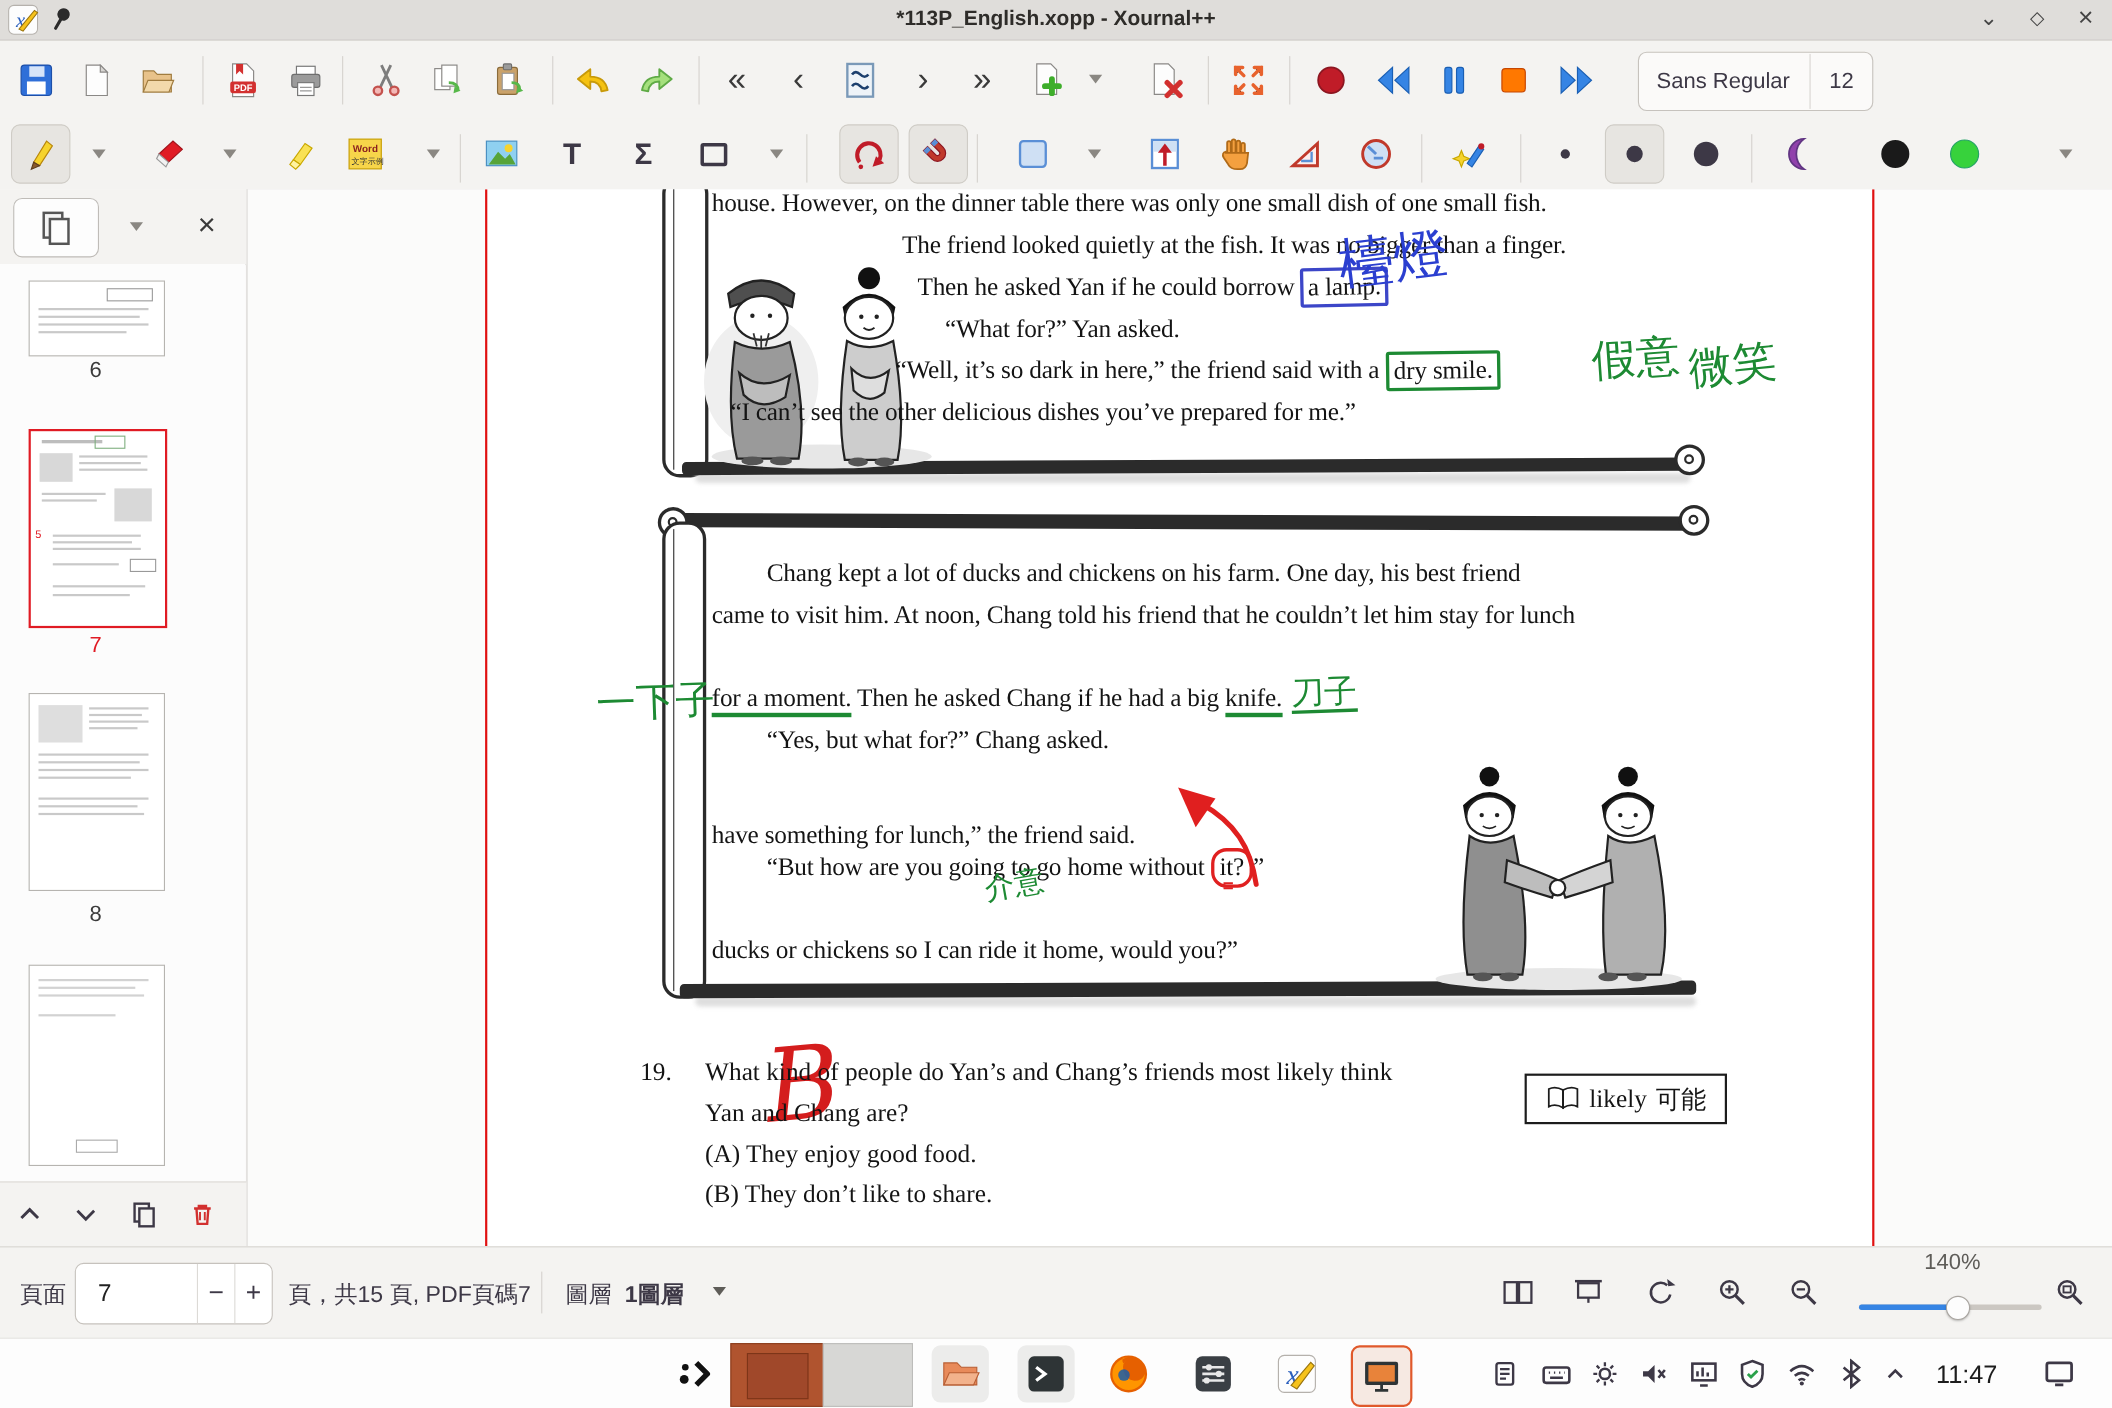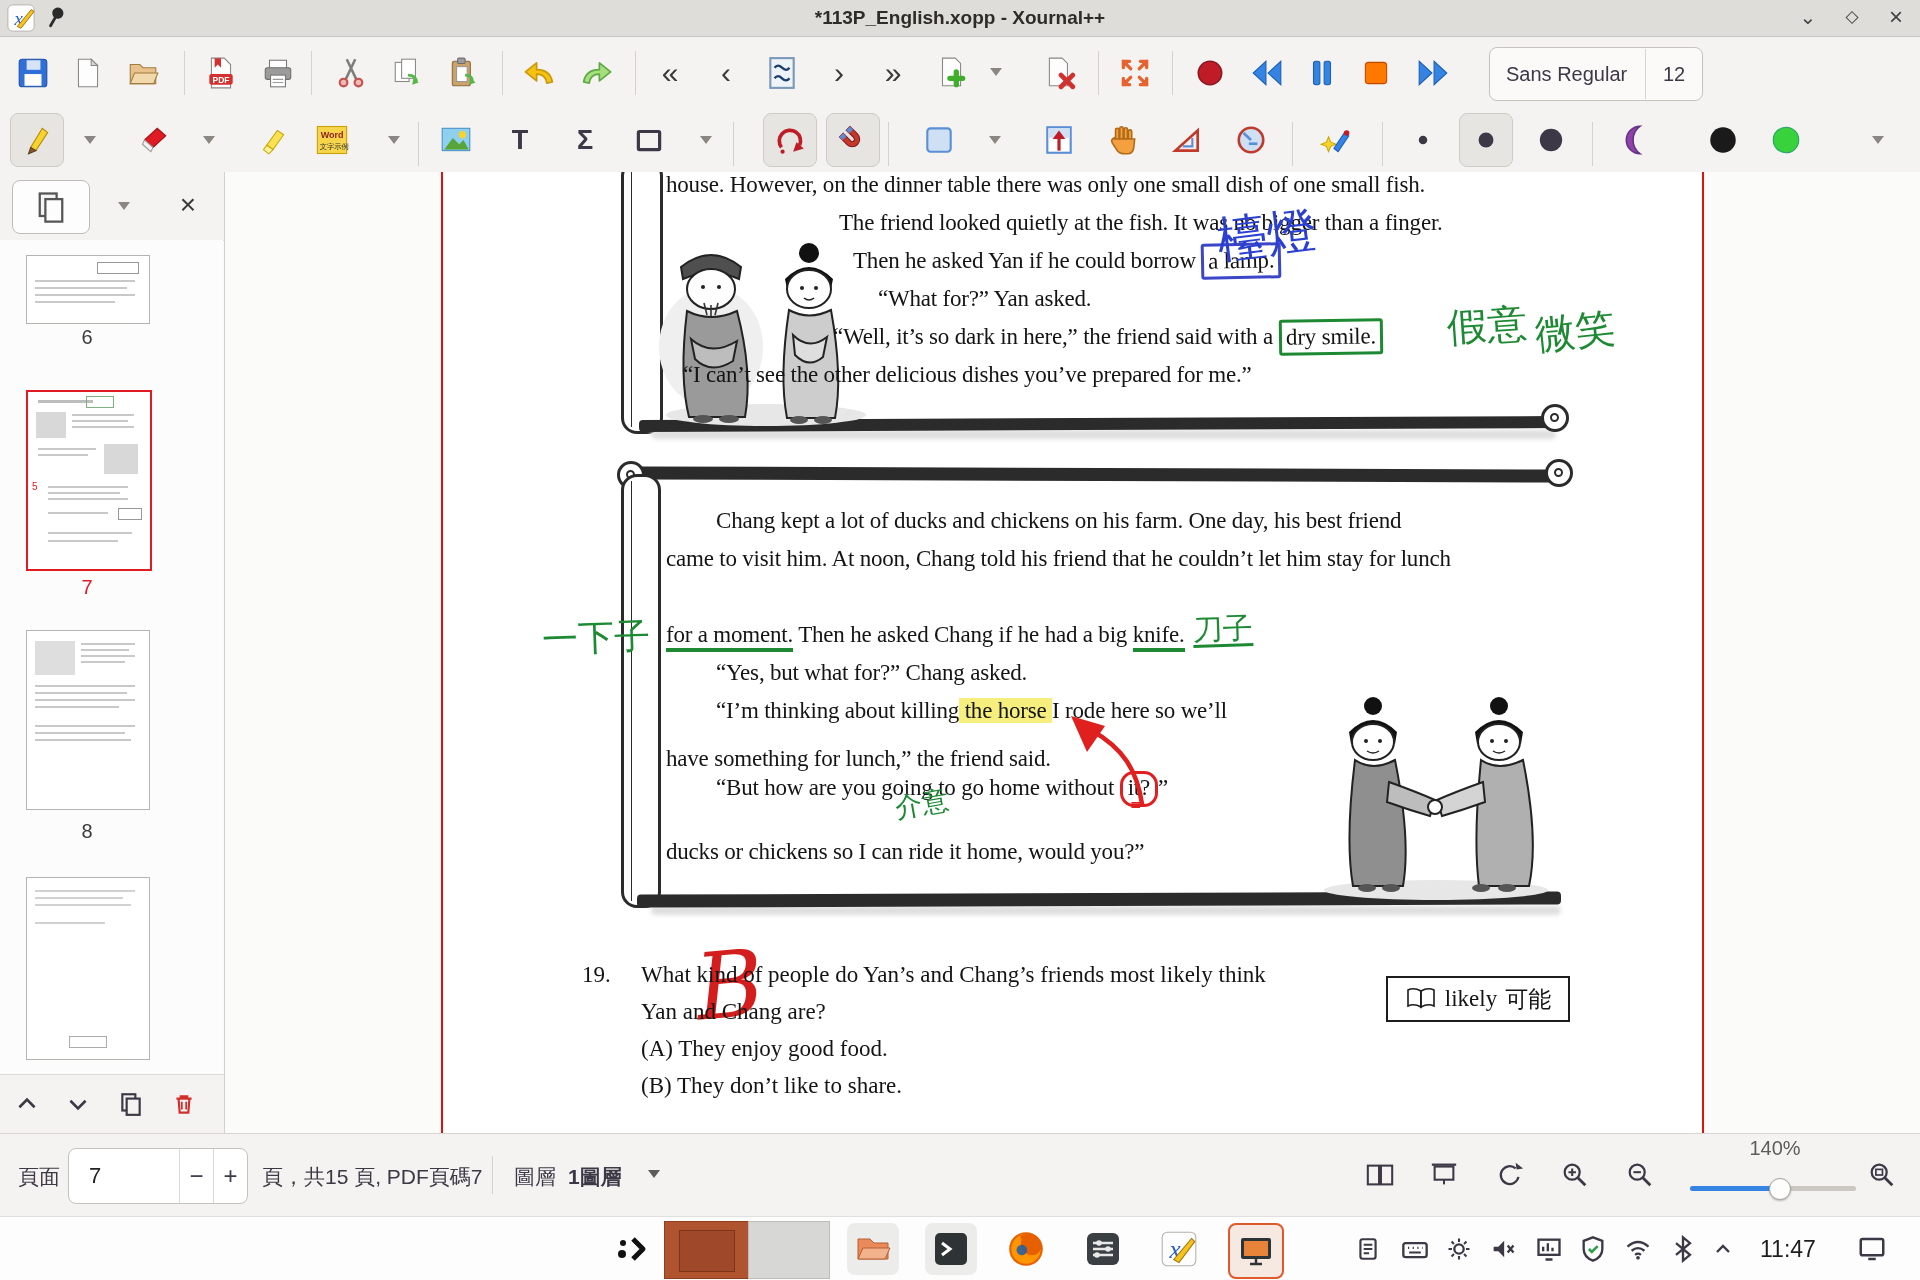--- a/index.html
+++ b/index.html
@@ -44,21 +44,21 @@
   .seg.hl-yellow{background:#f7ef7d;}
   .seg.box-blue{display:inline-block;border:3px solid #3c46c8;border-radius:3px;padding:0 4px;line-height:30px;transform:rotate(-1.2deg);}
   .seg.box-green{display:inline-block;border:3px solid #1d8a33;border-radius:3px;padding:0 4px;line-height:30px;transform:rotate(-0.8deg);}
   .seg.ul-green{border-bottom:4px solid #1d8a33;padding-bottom:1px;}
   .seg.circle-red{display:inline-block;position:relative;border:3px solid #e02020;border-radius:14px;padding:0 5px 2px;line-height:28px;}
   .seg.circle-red::after{content:"=";position:absolute;left:8px;bottom:-16px;color:#e02020;font-size:17px;font-weight:bold;font-family:"Liberation Sans",sans-serif;}
   .seg.hand-green-inline{color:#1d8a33;font-family:"Liberation Sans",sans-serif;font-size:30px;display:inline-block;transform:rotate(-2deg) translateY(-3px);margin-left:8px;border-bottom:3px solid #1d8a33;line-height:30px;}
   .hand{position:absolute;white-space:nowrap;}
   .hand.green{color:#1d8a33;}
   .hand.blue{color:#2b3fd0;}
-  .scrollbox{position:absolute;margin-left:19px;}
+  .scrollbox{position:absolute;}
   .pole{position:absolute;background:#fff;border:3px solid #2b2b2b;border-radius:16px;}
   .pole i{position:absolute;left:7px;top:4px;bottom:4px;width:1px;background:#2b2b2b;display:block;}
   .sbar{position:absolute;background:#2b2b2b;border-radius:4px;}
   .sshadow{position:absolute;background:#dedede;border-radius:6px;filter:blur(2px);}
   .curl{position:absolute;width:22px;height:22px;border:3px solid #2b2b2b;border-radius:50%;background:#fff;}
   .curl::after{content:"";position:absolute;left:6px;top:6px;width:5px;height:5px;border:2px solid #2b2b2b;border-radius:50%;}
   #qblock div{position:absolute;font-family:"Liberation Serif",serif;font-size:23px;color:#141414;white-space:nowrap;}
   #likelybox{position:absolute;left:943px;top:804px;width:180px;height:42px;border:2px solid #1c1c1c;display:flex;align-items:center;justify-content:center;gap:8px;background:#fff;}
   #likelybox span{font-family:"Liberation Serif",serif;font-size:23px;color:#141414;}
   #answerB{position:absolute;left:253px;top:768px;font-family:"DejaVu Serif",serif;font-style:italic;font-size:92px;color:#d41d1d;transform:rotate(-5deg);line-height:1;}
@@ -568,24 +568,23 @@
             <ellipse cx="56" cy="198" rx="9" ry="4" fill="#555"></ellipse>
               <ellipse cx="80" cy="198" rx="9" ry="4" fill="#555"></ellipse>
             <ellipse cx="170" cy="198" rx="9" ry="4" fill="#555"></ellipse>
               <ellipse cx="196" cy="198" rx="9" ry="4" fill="#555"></ellipse>
           </svg>
 
           <div class="docline" style="left:95px;top:40px"><span class="seg">Chang kept a lot of ducks and chickens on his farm.  One day, his best friend</span></div>
           <div class="docline" style="left:45px;top:78px"><span class="seg">came to visit him.  At noon, Chang told his friend that he couldn’t let him stay for lunch</span></div>
           <div class="docline" style="left:45px;top:154px"><span class="seg ul-green">for a moment.</span><span class="seg">  Then he asked Chang if he had a big </span><span class="seg ul-green">knife.</span><span class="seg hand-green-inline">刀子</span></div>
           <div class="docline" style="left:95px;top:192px"><span class="seg">“Yes, but what for?” Chang asked.</span></div>
-          <div class="docline" style="left:95px;top:230px"><span class="seg">“I’m thinking about killing</span><span class="seg hl-yellow"> the horse </span><span class="seg">I rode here so we’ll</span></div>
           <div class="docline" style="left:45px;top:278px"><span class="seg">have something for lunch,” the friend said.</span></div>
           <div class="docline" style="left:95px;top:307px"><span class="seg">“But how are you going to go home without </span><span class="seg circle-red">it?</span><span class="seg">”</span></div>
-          <div class="docline" style="left:45px;top:371px"><span class="seg">ducks or chickens so I can ride it home, would you?”</span></div>
+          <div class="docline" style="left:45px;top:383px"><span class="seg">ducks or chickens so I can ride it home, would you?”</span></div>
         </div>
 
         <div class="hand blue" style="left:774px;top:30px;font-size:50px;transform:rotate(-7deg)">檯燈</div>
         <div class="hand green" style="left:1004px;top:126px;font-size:40px;transform:rotate(-4deg)">假意</div>
         <div class="hand green" style="left:1092px;top:132px;font-size:40px;transform:rotate(-6deg)">微笑</div>
         <div class="hand green" style="left:99px;top:442px;font-size:36px;transform:rotate(-2deg)">一下子</div>
         <div class="hand green" style="left:452px;top:614px;font-size:27px;transform:rotate(-10deg)">介意</div>
         <div id="answerB">B</div>
 
         <svg style="position:absolute;left:0;top:0;pointer-events:none" width="1259" height="961">

